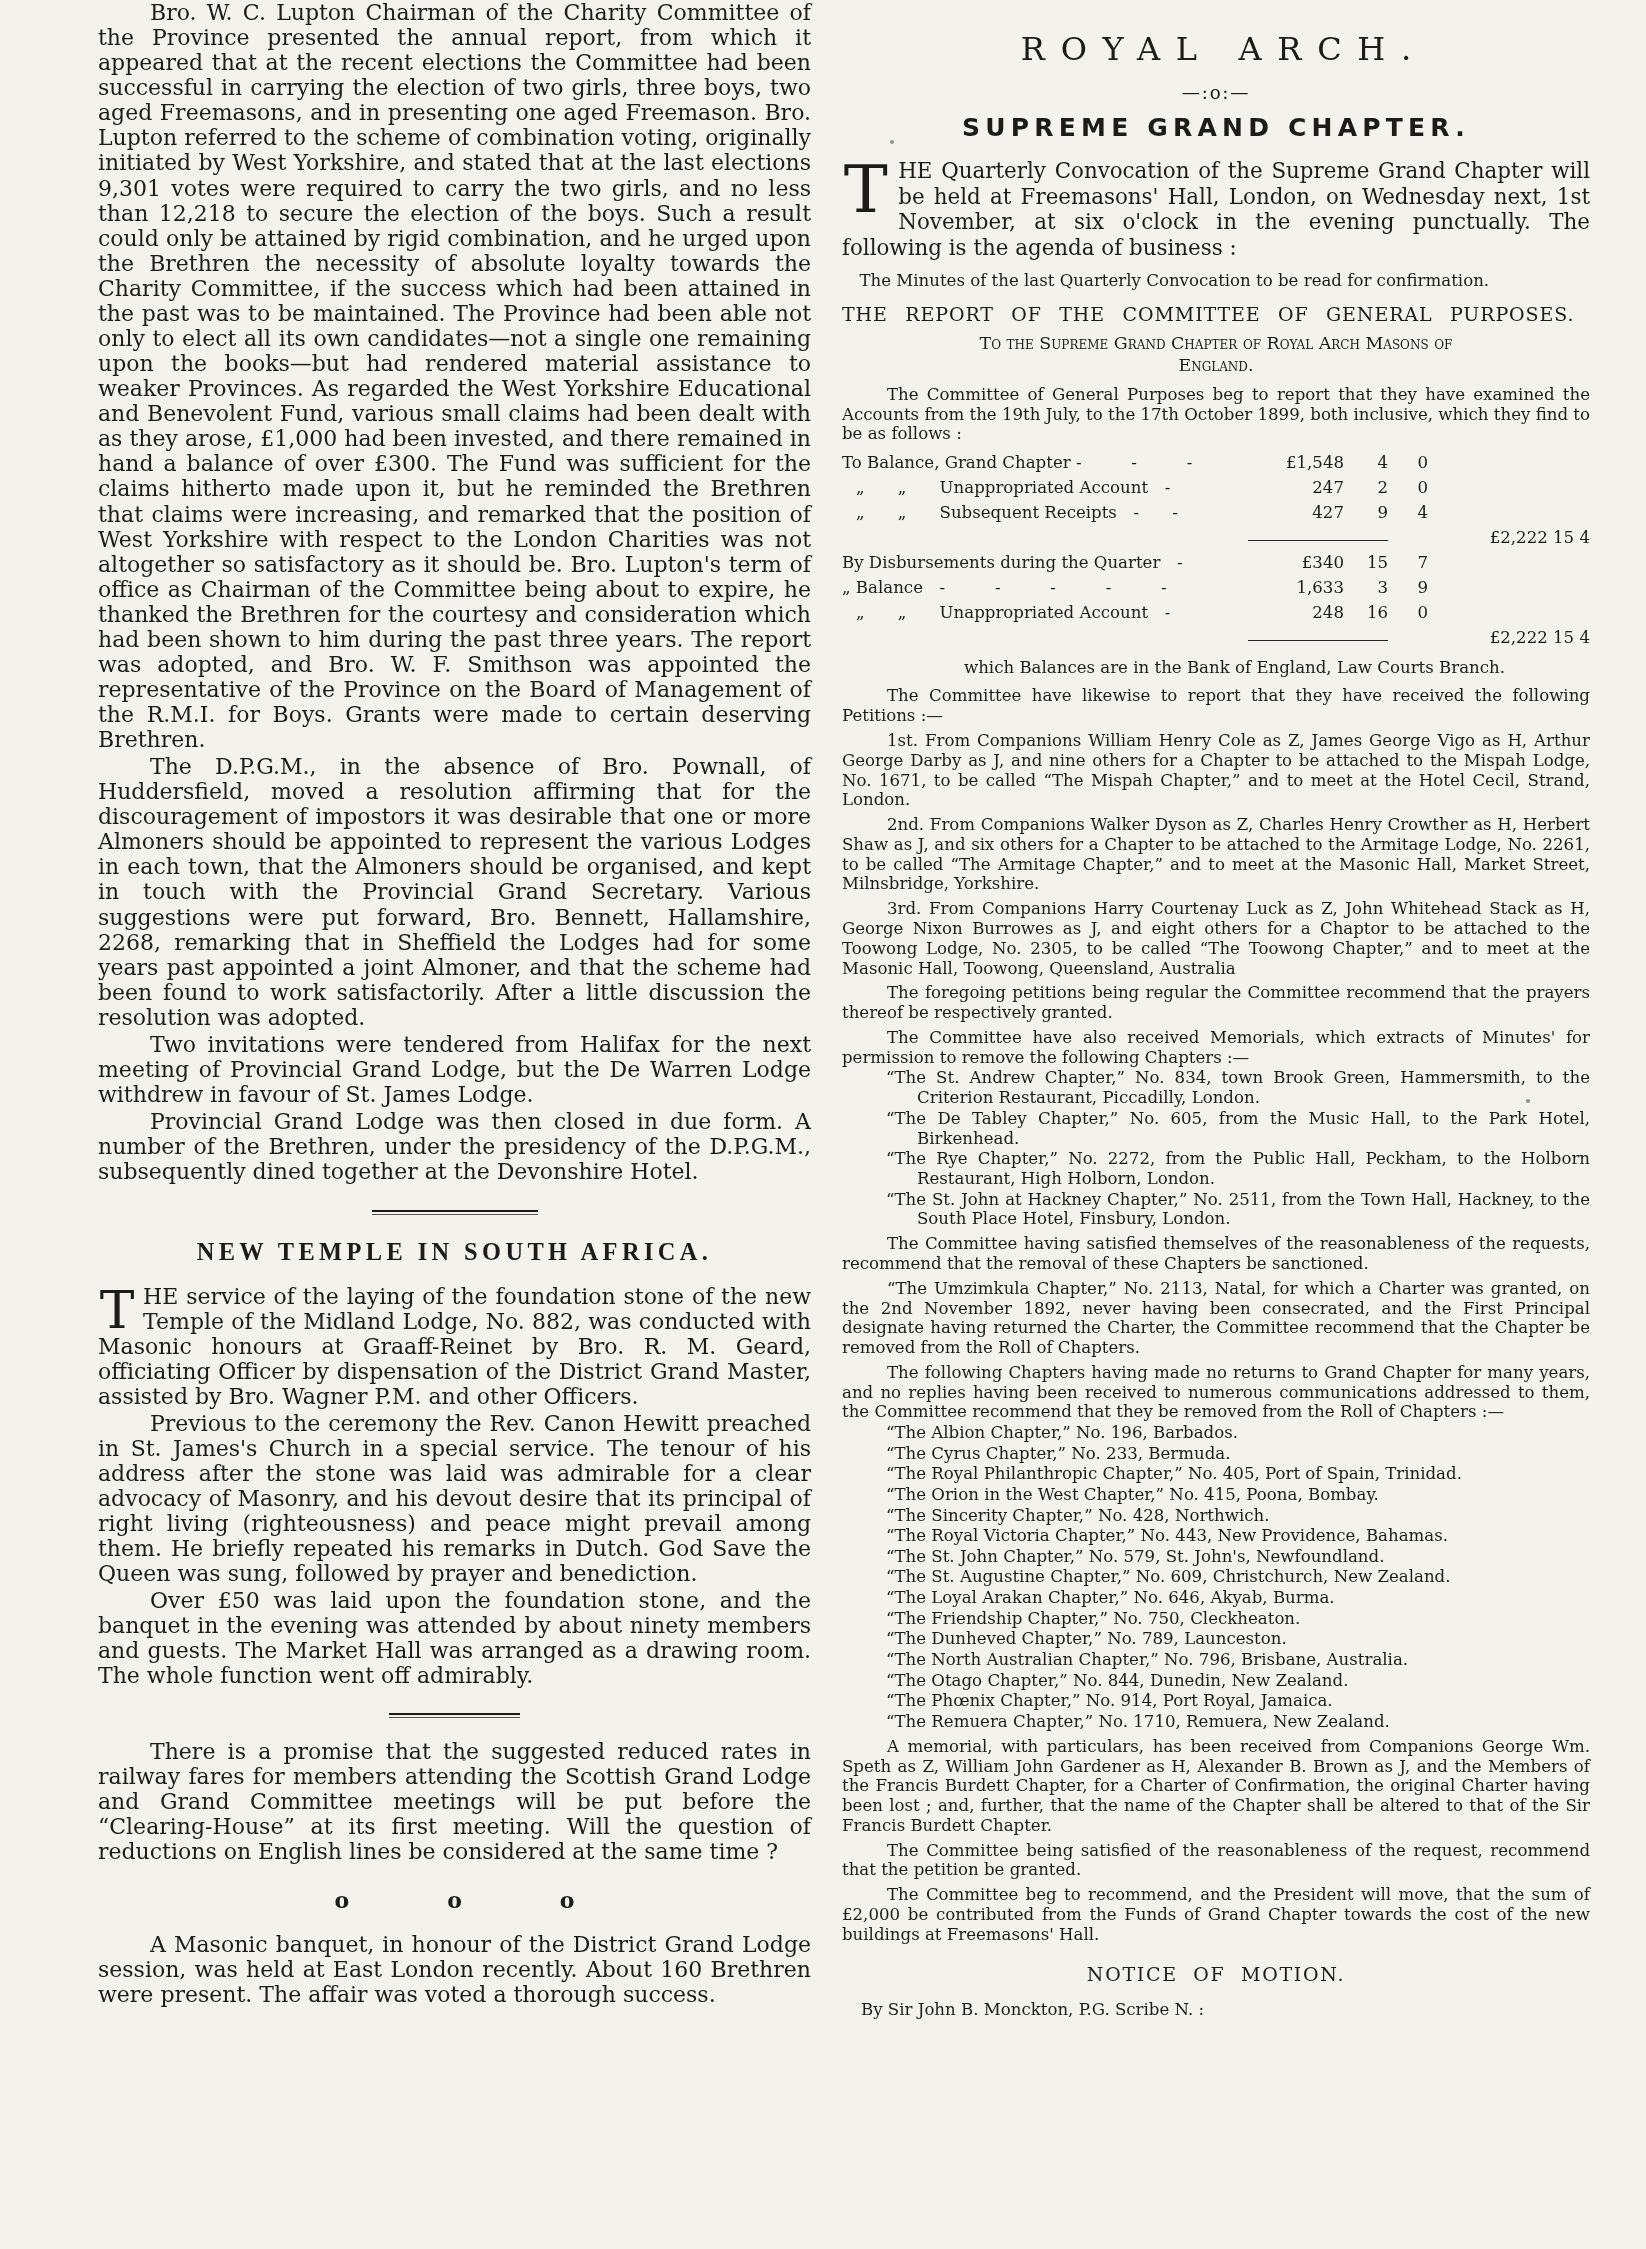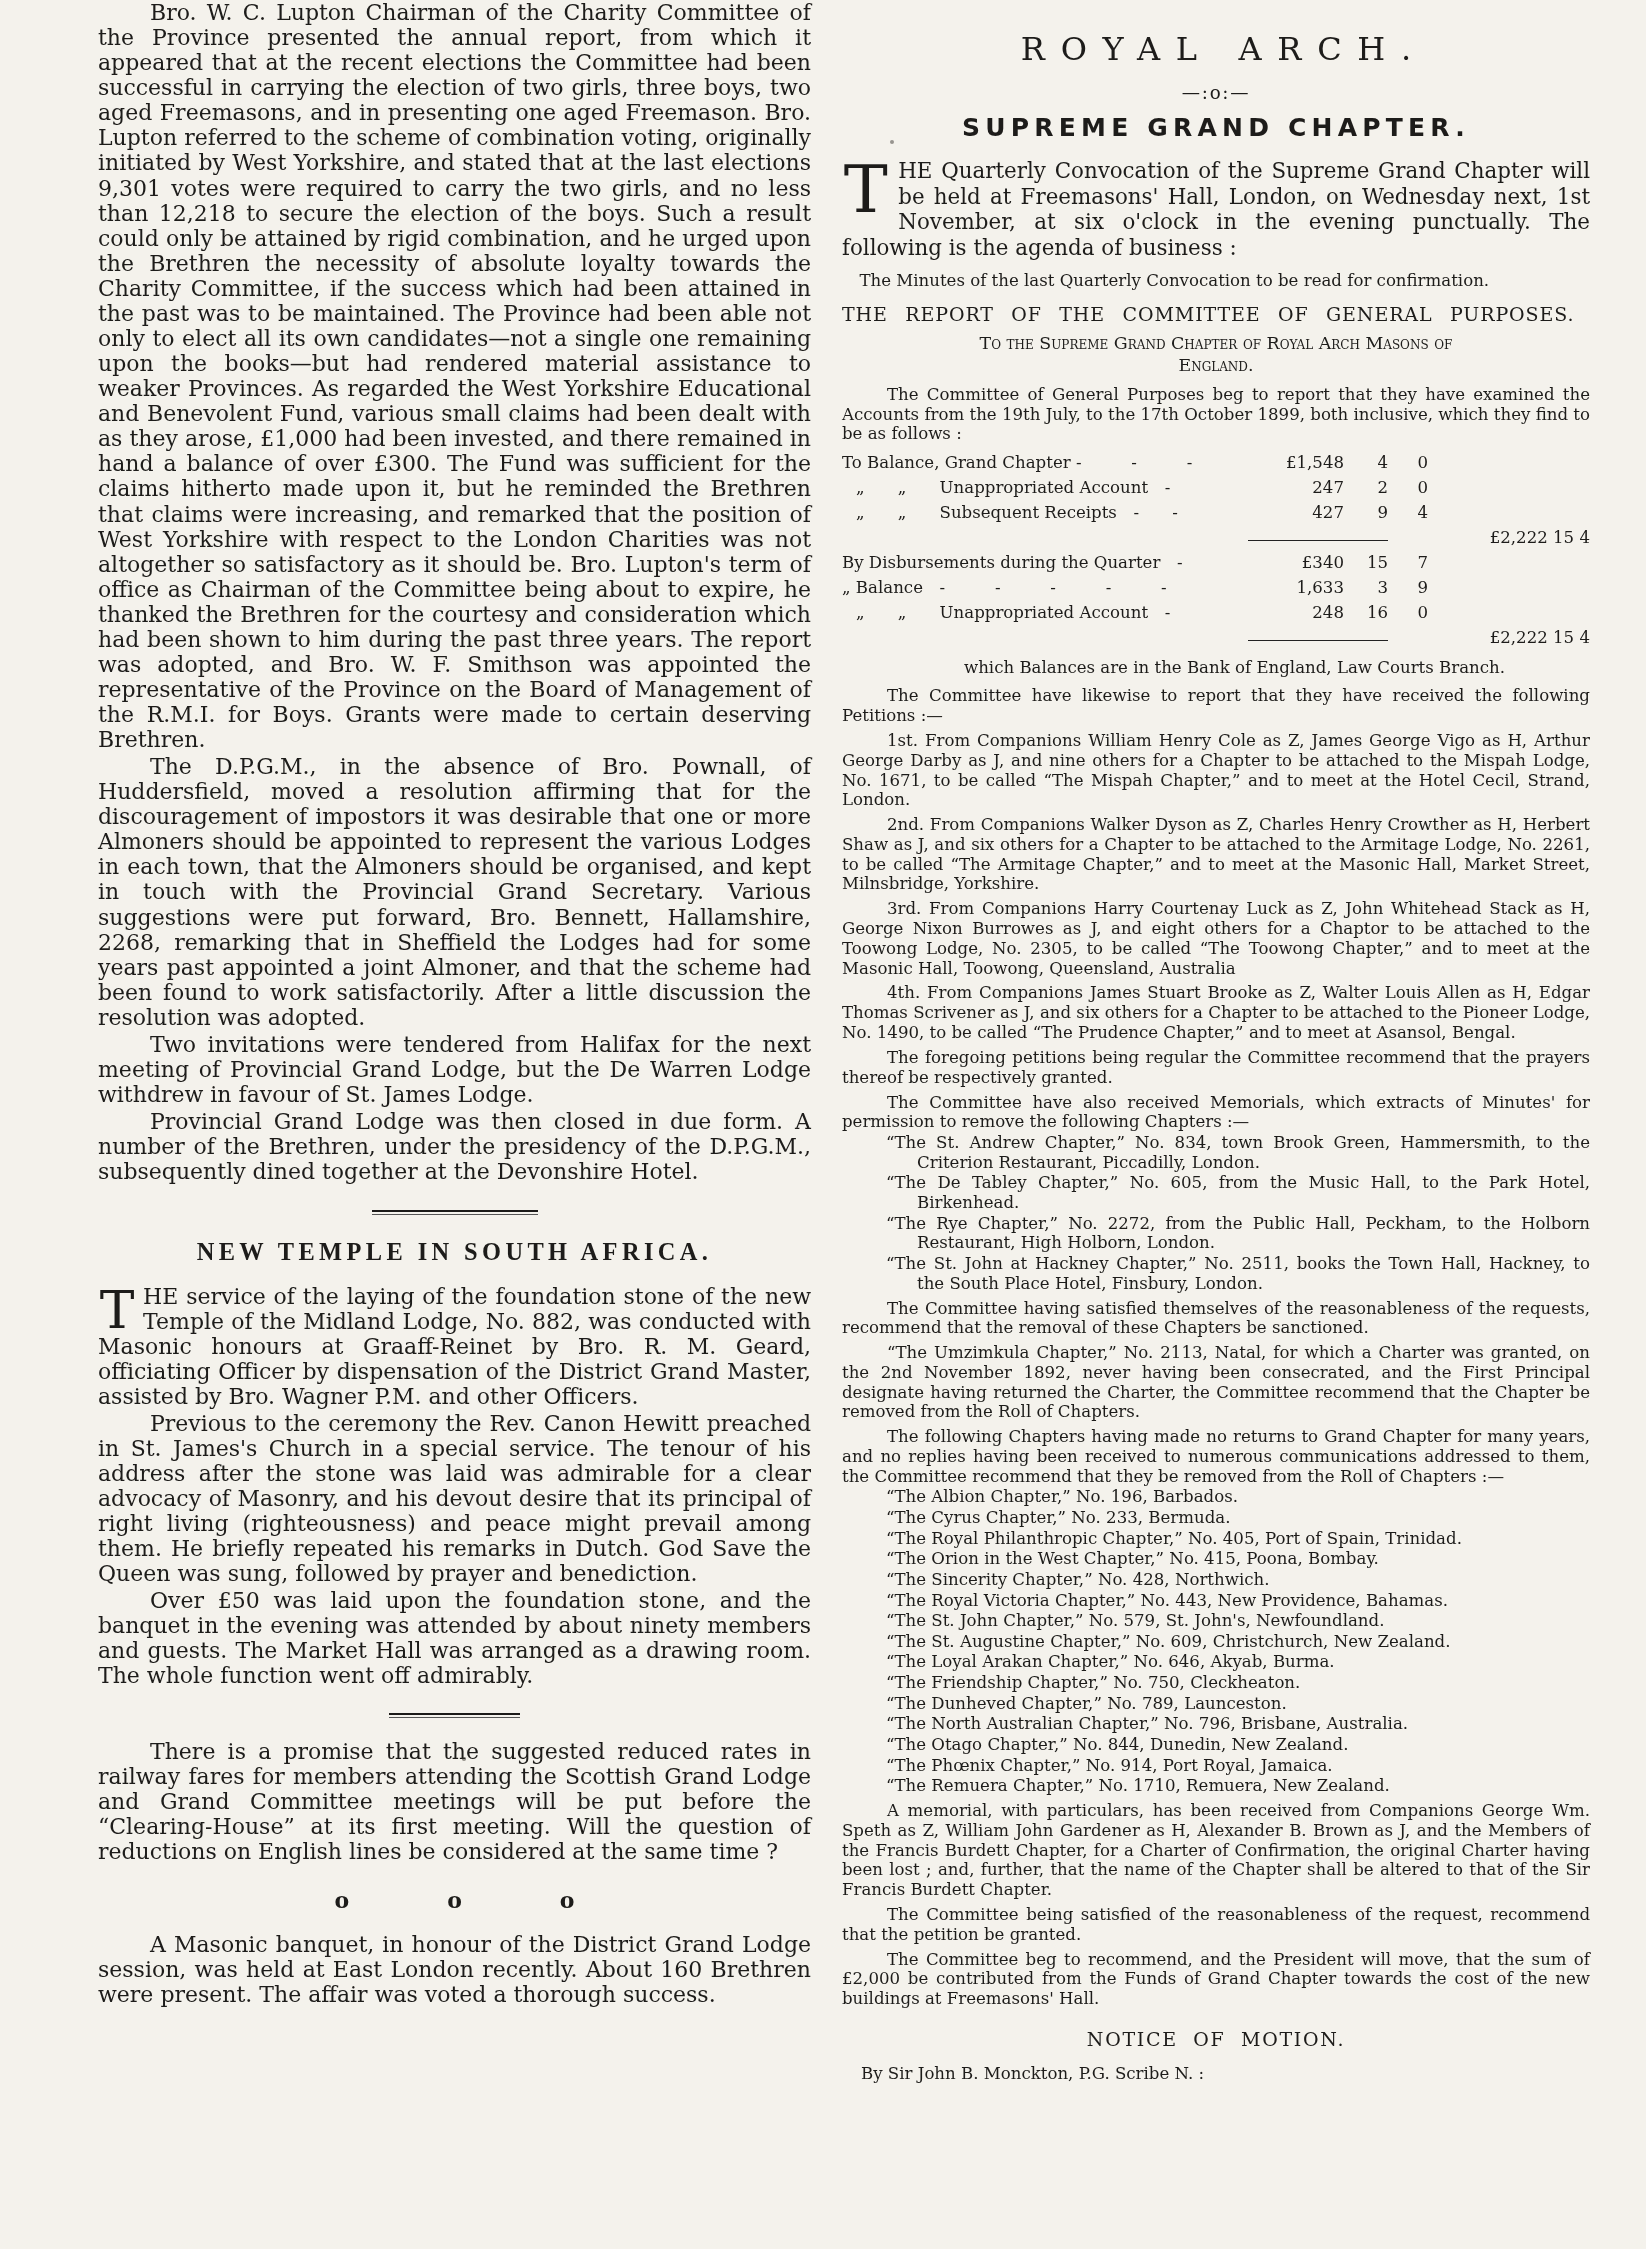--- a/index.html
+++ b/index.html
@@ -167,28 +167,27 @@
           <span class="acc-total">£2,222 15 4</span>
         </div>
       </div>
 
       <p class="balances">which Balances are in the Bank of England, Law Courts Branch.</p>
 
       <p class="rp">The Committee have likewise to report that they have received the following Petitions :—</p>
       <p class="rp">1st. From Companions William Henry Cole as Z, James George Vigo as H, Arthur George Darby as J, and nine others for a Chapter to be attached to the Mispah Lodge, No. 1671, to be called “The Mispah Chapter,” and to meet at the Hotel Cecil, Strand, London.</p>
       <p class="rp">2nd. From Companions Walker Dyson as Z, Charles Henry Crowther as H, Herbert Shaw as J, and six others for a Chapter to be attached to the Armitage Lodge, No. 2261, to be called “The Armitage Chapter,” and to meet at the Masonic Hall, Market Street, Milnsbridge, Yorkshire.</p>
       <p class="rp">3rd. From Companions Harry Courtenay Luck as Z, John Whitehead Stack as H, George Nixon Burrowes as J, and eight others for a Chaptor to be attached to the Toowong Lodge, No. 2305, to be called “The Toowong Chapter,” and to meet at the Masonic Hall, Toowong, Queensland, Australia</p>
-      <p class="rp">4th. From Companions James Stuart Brooke as Z, Walter Louis Allen as H, Edgar Thomas Scrivener as J, and six others for a Chapter to be attached to the Pioneer Lodge, No. 1490, to be called “The Prudence Chapter,” and to meet at Asansol, Bengal.</p>
       <p class="rp">The foregoing petitions being regular the Committee recommend that the prayers thereof be respectively granted.</p>
 
       <p class="rp">The Committee have also received Memorials, which extracts of Minutes' for permission to remove the following Chapters :—</p>
       <p class="hang">“The St. Andrew Chapter,” No. 834, town Brook Green, Hammersmith, to the Criterion Restaurant, Piccadilly, London.</p>
       <p class="hang">“The De Tabley Chapter,” No. 605, from the Music Hall, to the Park Hotel, Birkenhead.</p>
       <p class="hang">“The Rye Chapter,” No. 2272, from the Public Hall, Peckham, to the Holborn Restaurant, High Holborn, London.</p>
-      <p class="hang">“The St. John at Hackney Chapter,” No. 2511, books the Town Hall, Hackney, to the South Place Hotel, Finsbury, London.</p>
+      <p class="hang">“The St. John at Hackney Chapter,” No. 2511, from the Town Hall, Hackney, to the South Place Hotel, Finsbury, London.</p>
       <p class="rp">The Committee having satisfied themselves of the reasonableness of the requests, recommend that the removal of these Chapters be sanctioned.</p>
 
       <p class="rp">“The Umzimkula Chapter,” No. 2113, Natal, for which a Charter was granted, on the 2nd November 1892, never having been consecrated, and the First Principal designate having returned the Charter, the Committee recommend that the Chapter be removed from the Roll of Chapters.</p>
       <p class="rp">The following Chapters having made no returns to Grand Chapter for many years, and no replies having been received to numerous communications addressed to them, the Committee recommend that they be removed from the Roll of Chapters :—</p>
 
       <p class="hang">“The Albion Chapter,” No. 196, Barbados.</p>
       <p class="hang">“The Cyrus Chapter,” No. 233, Bermuda.</p>
       <p class="hang">“The Royal Philanthropic Chapter,” No. 405, Port of Spain, Trinidad.</p>
       <p class="hang">“The Orion in the West Chapter,” No. 415, Poona, Bombay.</p>
       <p class="hang">“The Sincerity Chapter,” No. 428, Northwich.</p>

